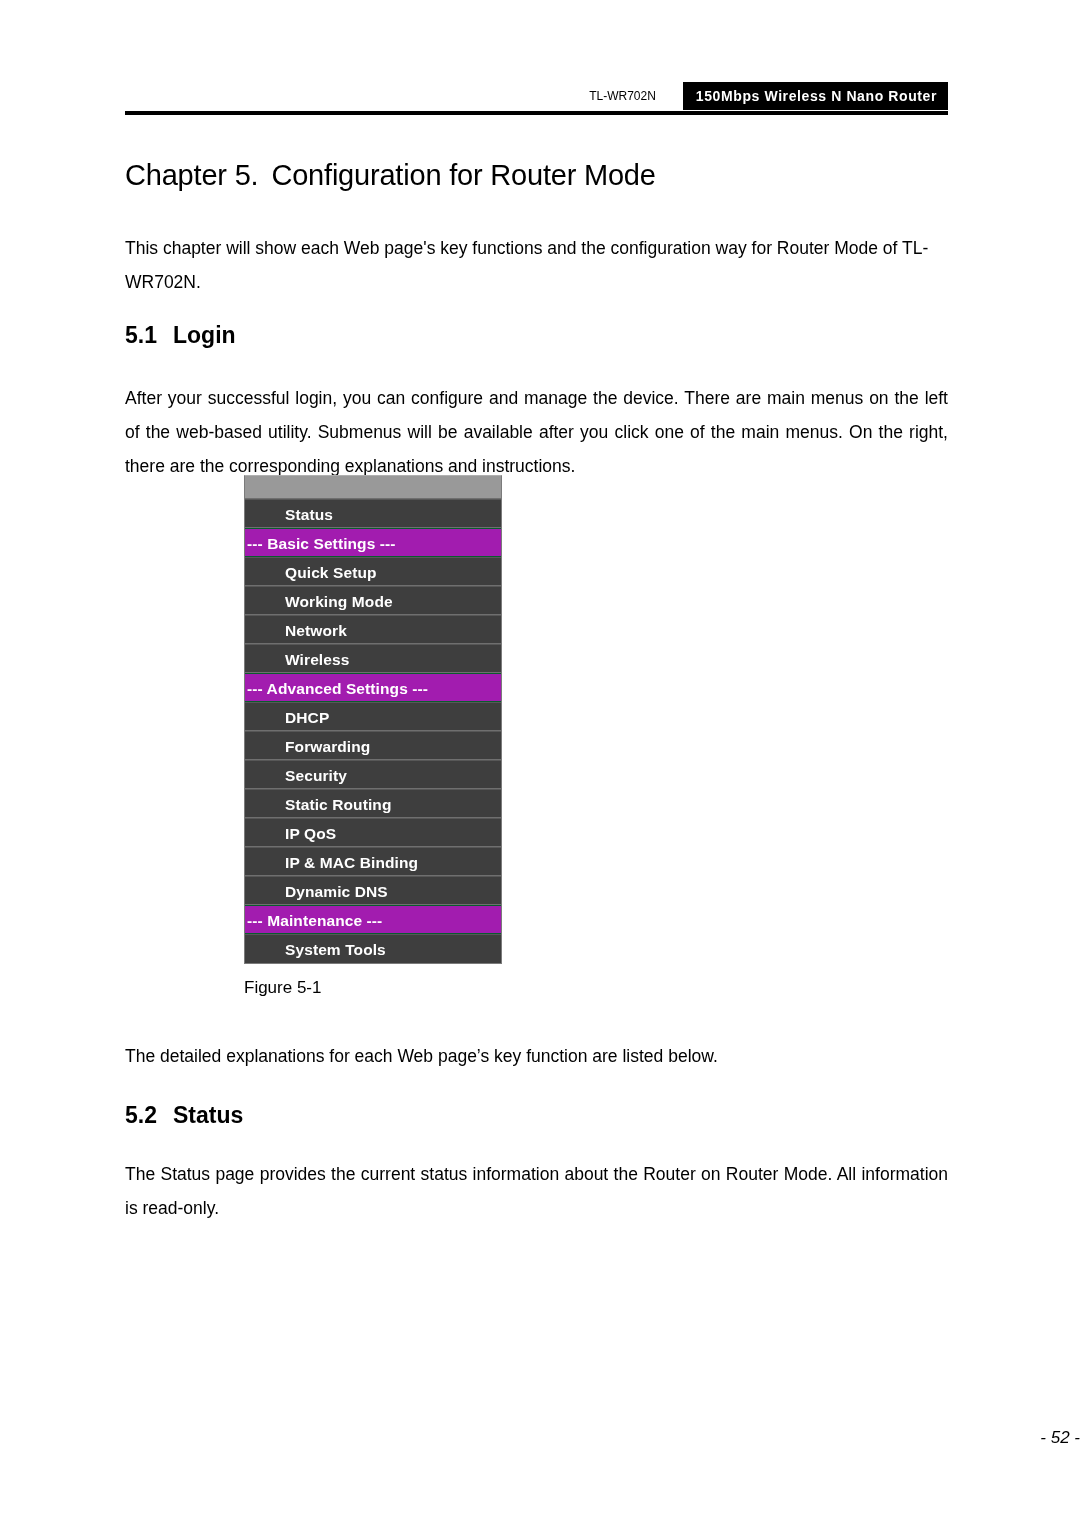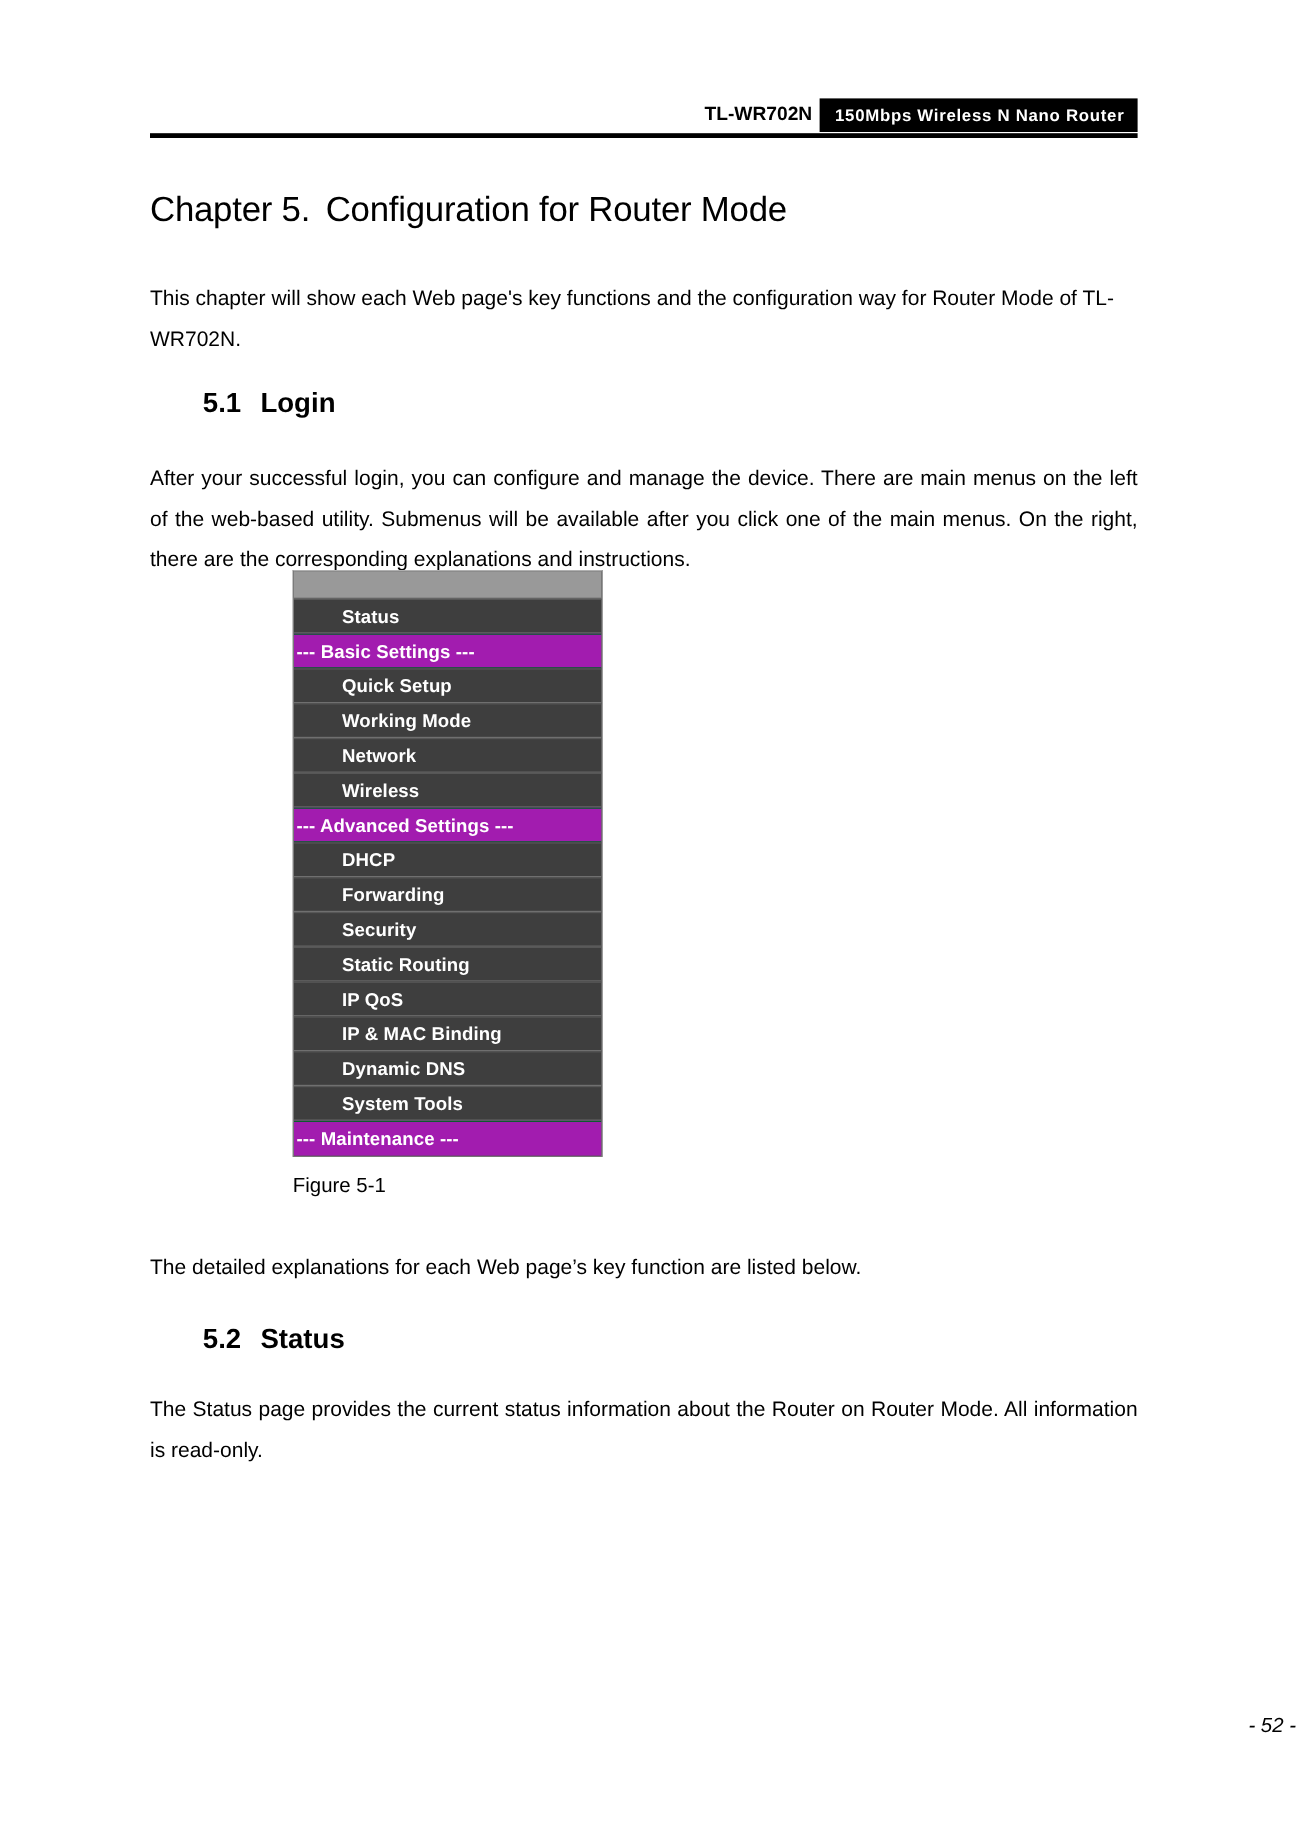--- a/index.html
+++ b/index.html
@@ -24,26 +24,26 @@
     width: 823px;
     height: 32px;
   }
   .header-row {
     display: flex;
     align-items: stretch;
     justify-content: flex-end;
     height: 28px;
   }
   .header-model {
-    font-size: 16px;
-    font-weight: bold;
+    font-size: 12px;
+    font-weight: normal;
     letter-spacing: 0px;
     display: flex;
     align-items: center;
-    padding-right: 6px;
+    padding-right: 27px;
     color: #000;
   }
   .header-tagline {
     background: #000000;
     color: #ffffff;
     font-size: 14px;
     font-weight: bold;
     display: flex;
     align-items: center;
     padding: 0 11px 0 13px;
@@ -69,21 +69,21 @@
   }
   .chapter-title .gap { display: inline-block; width: 13px; }
 
   .section-heading {
     position: absolute;
     left: 125px;
     font-size: 23px;
     font-weight: bold;
     white-space: nowrap;
   }
-  .section-heading .num { display: inline-block; width: 48px; margin-left: 44px; }
+  .section-heading .num { display: inline-block; width: 48px; }
   #sec-login  { top: 303px; }
   #sec-status { top: 1083px; }
 
   
   .para {
     position: absolute;
     left: 125px;
     width: 823px;
     font-size: 17.5px;
     line-height: 34px;
@@ -186,22 +186,22 @@
     <div class="menu-item">Network</div>
     <div class="menu-item">Wireless</div>
     <div class="menu-item section">--- Advanced Settings ---</div>
     <div class="menu-item">DHCP</div>
     <div class="menu-item">Forwarding</div>
     <div class="menu-item">Security</div>
     <div class="menu-item">Static Routing</div>
     <div class="menu-item">IP QoS</div>
     <div class="menu-item">IP &amp; MAC Binding</div>
     <div class="menu-item">Dynamic DNS</div>
+    <div class="menu-item section">--- Maintenance ---</div>
     <div class="menu-item">System Tools</div>
-    <div class="menu-item section">--- Maintenance ---</div>
   </div>
 </div>
 
 <div class="figure-caption">Figure 5-1</div>
 
 <p class="para nojust" id="para-detail">The detailed explanations for each Web page’s key function are listed below.</p>
 
 <h2 class="section-heading" id="sec-status"><span class="num">5.2</span><span>Status</span></h2>
 
 <p class="para" id="para-status">The Status page provides the current status information about the Router on Router Mode. All information is read-only.</p>

